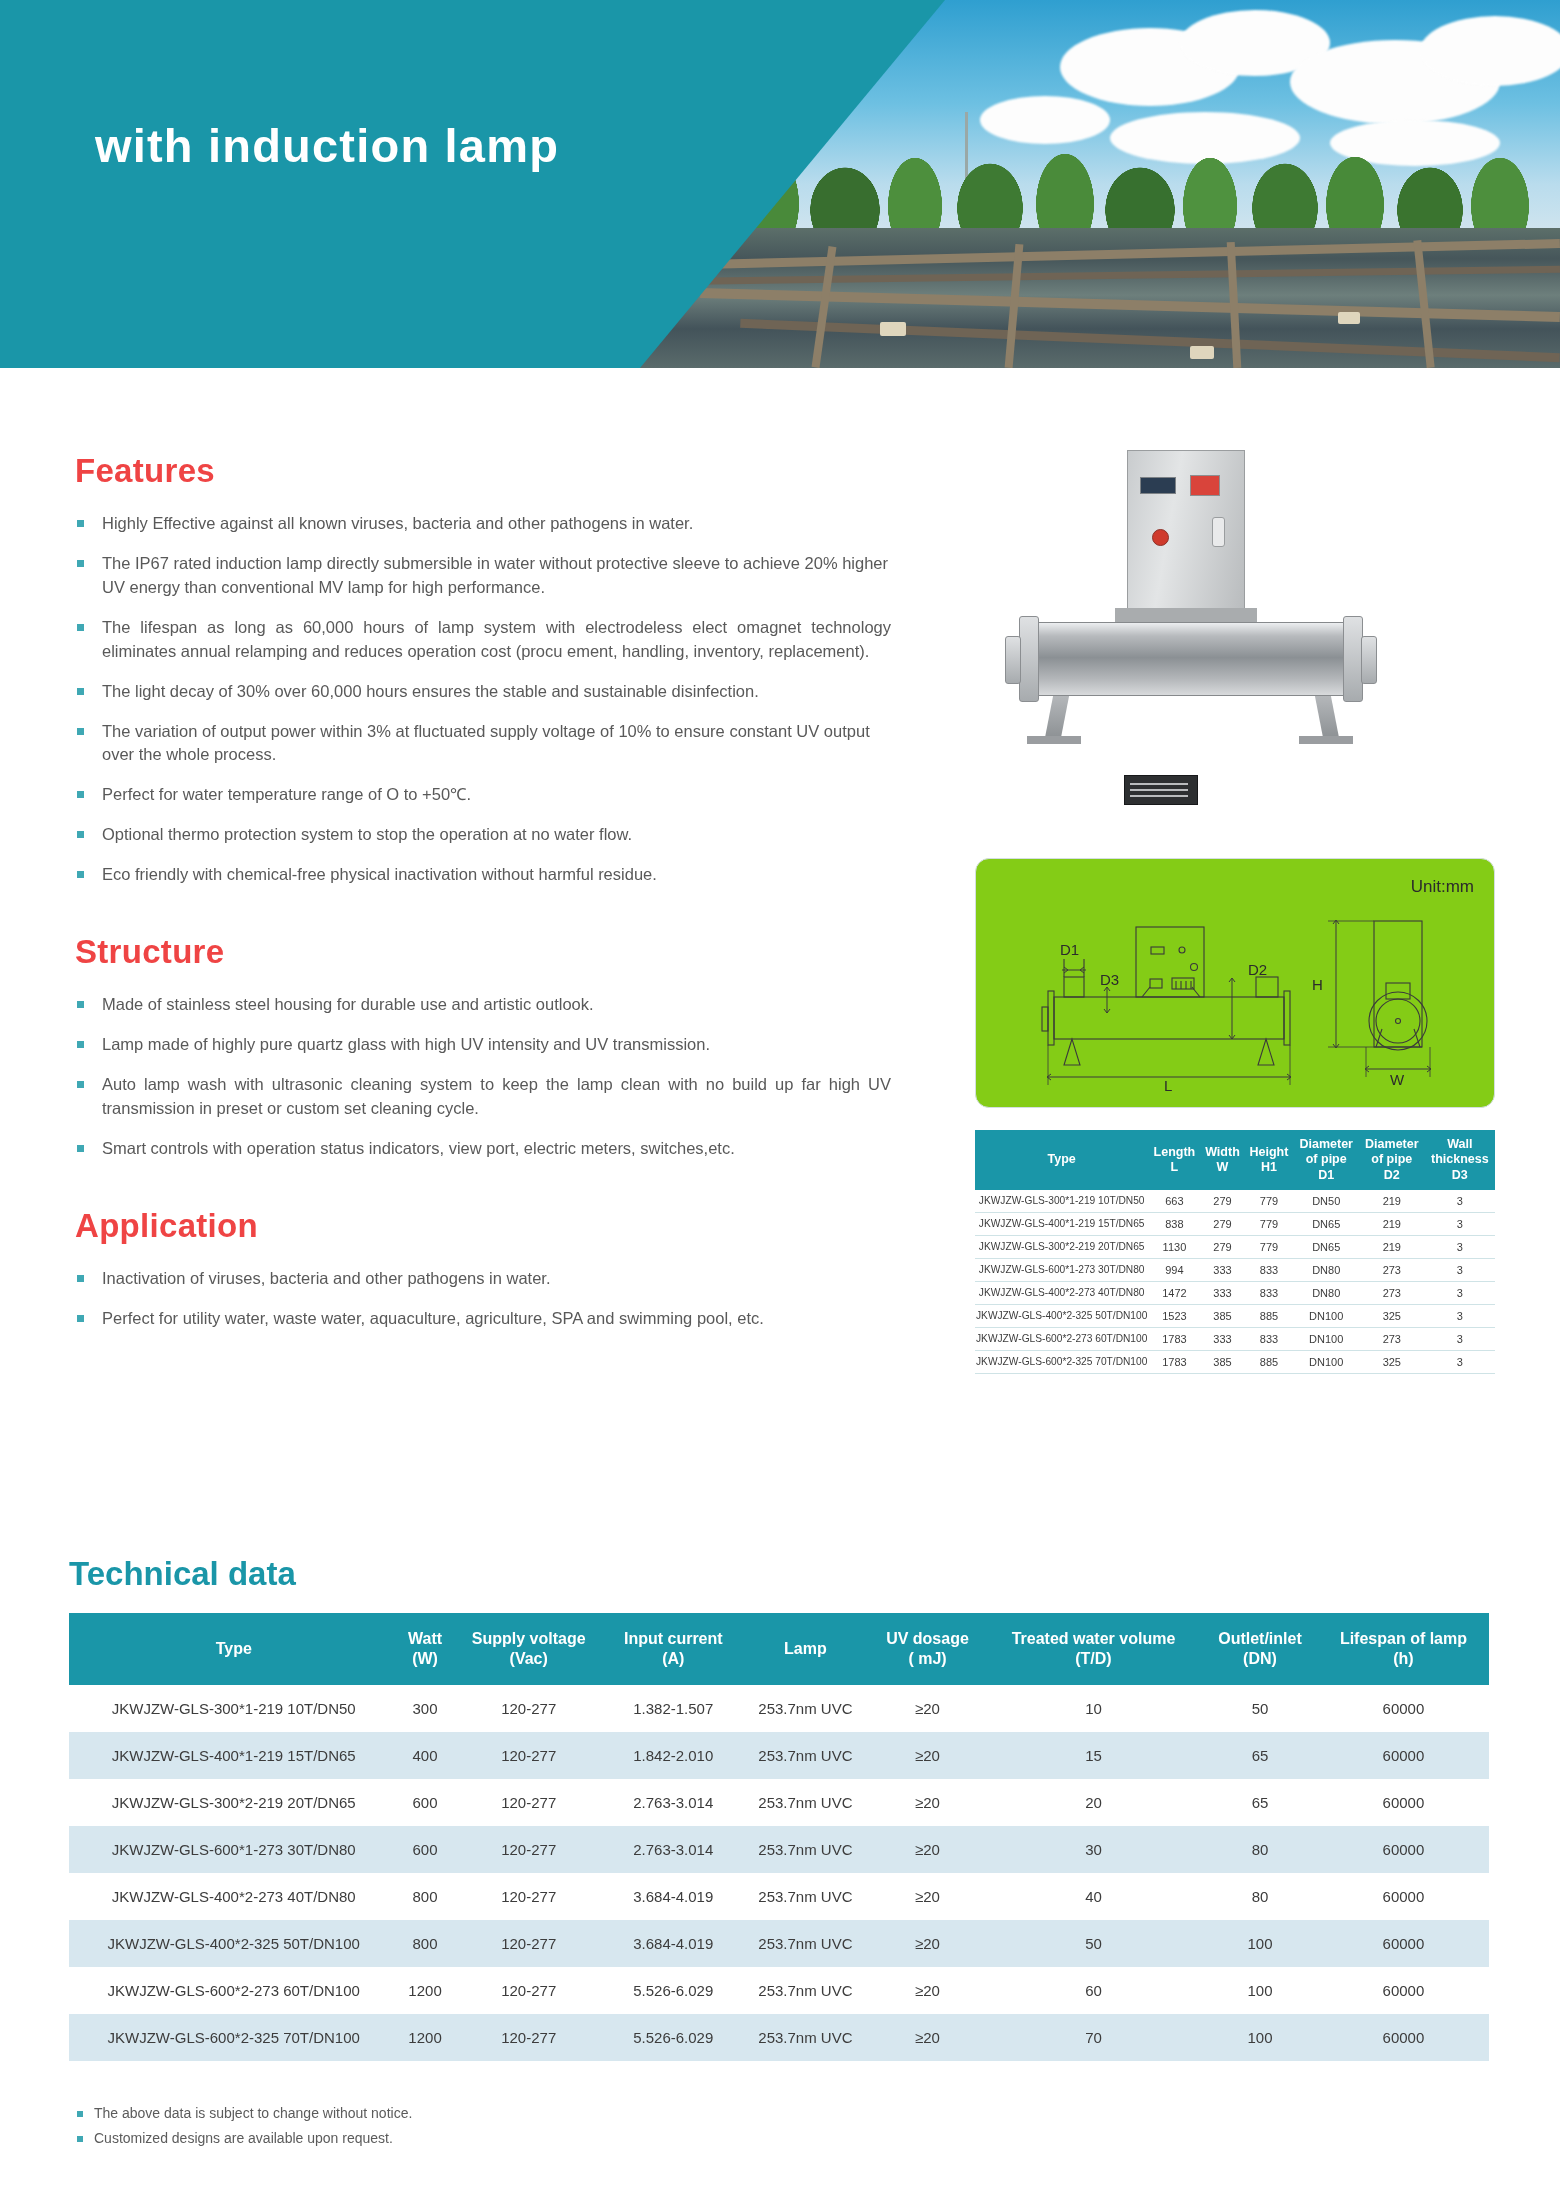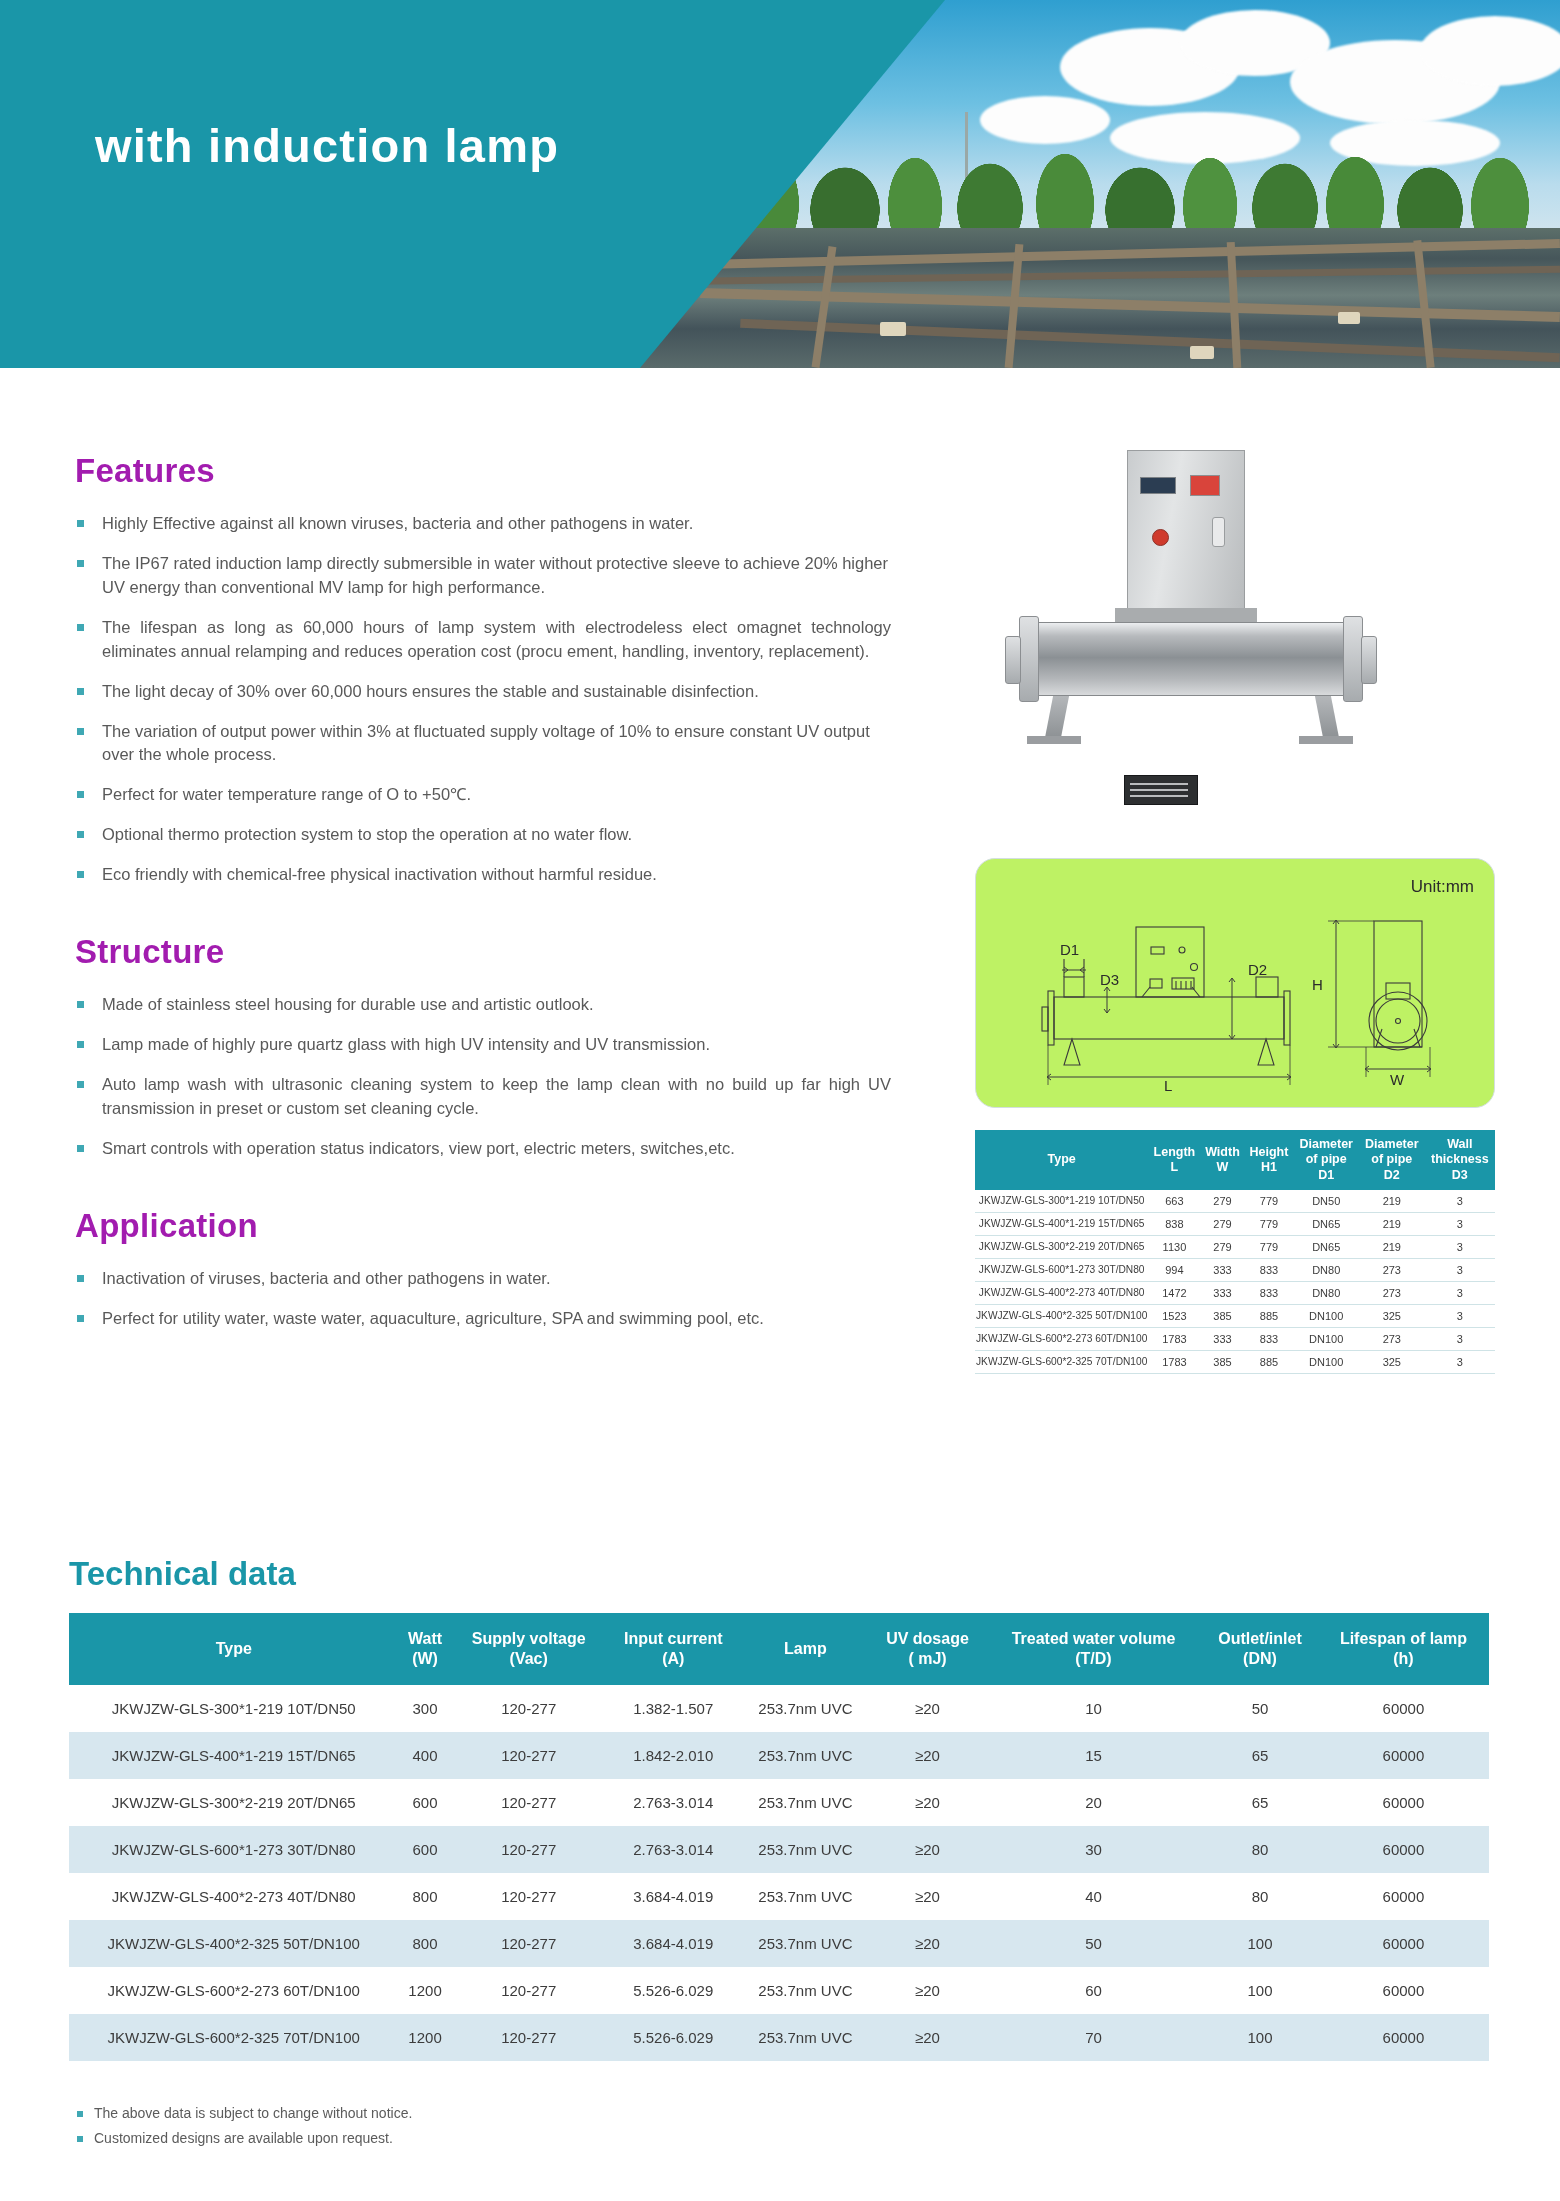--- a/index.html
+++ b/index.html
@@ -50,21 +50,21 @@
   }
   .banner-title {
     position: absolute; left: 95px; top: 110px; width: 720px;
     color: #ffffff; font-size: 47px; font-weight: bold;
     line-height: 1.55; letter-spacing: 1.2px;
   }
 
   
   .left-col { position: absolute; left: 75px; top: 452px; width: 830px; }
   .sec-head {
-    color: #a21caf; font-size: 33px; font-weight: bold;
+    color: #ef4444; font-size: 33px; font-weight: bold;
     margin-bottom: 22px; letter-spacing: .3px;
   }
   ul.blist { list-style: none; }
   ul.blist li {
     position: relative; padding-left: 27px; margin-bottom: 16px;
     font-size: 16.5px; color: #595959; line-height: 1.45;
   }
   ul.blist li::before {
     content: ""; position: absolute; left: 2px; top: 8px;
     width: 7px; height: 7px; background: #3fa8b4;
@@ -95,21 +95,21 @@
   .nameplate { position: absolute; left: 92px; top: 152px; width: 74px; height: 30px; background: #2d2f31; border: 1px solid #17181a; }
   .npline { position: absolute; left: 5px; width: 58px; height: 2px; background: #b9bbbd; }
   .leg {
     position: absolute; top: 256px; width: 16px; height: 42px;
     background: linear-gradient(#b4b7ba,#8d9194);
   }
   .foot { position: absolute; top: 296px; width: 54px; height: 8px; background: #9a9da0; }
 
   .drawing-box {
     position: relative; margin-top: 18px; width: 520px; height: 250px;
-    border: 1px solid #d3dee0; border-radius: 20px; background: #bef264;
+    border: 1px solid #d3dee0; border-radius: 14px; background: #84cc16;
   }
   .unit-label { position: absolute; right: 20px; top: 18px; font-size: 17px; color: #2b2b2b; }
 
   
   .dim-table { margin-top: 22px; width: 520px; border-collapse: collapse; }
   .dim-table th {
     background: #1a96a8; color: #fff; font-size: 12.5px; font-weight: bold;
     padding: 7px 2px; line-height: 1.22; vertical-align: middle;
   }
   .dim-table th.type-col { width: 170px; }

